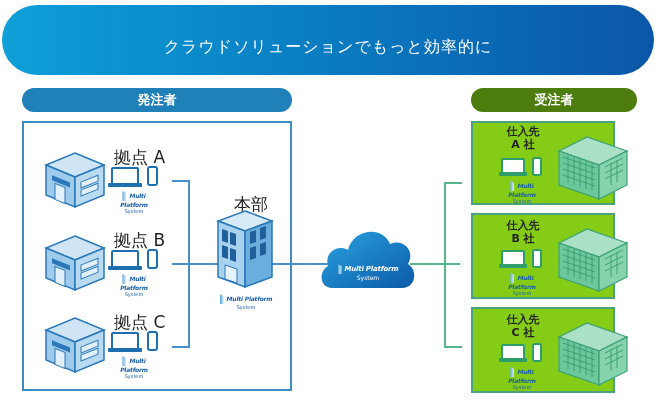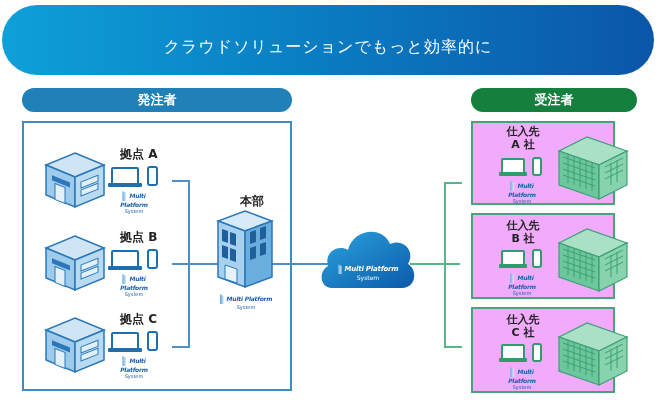--- a/index.html
+++ b/index.html
@@ -13,29 +13,29 @@
     background: linear-gradient(90deg, #0ea0d8 0%, #0a7fc4 45%, #0b56a8 100%);
     color: #fff; text-align: center;
   }
   .banner-line1 { position: absolute; left: 0; right: 0; top: 12px; font-size: 13px; font-weight: bold; letter-spacing: 0.5px; }
   .banner-line2 { position: absolute; left: 0; right: 0; top: 32px; font-size: 16px; font-weight: normal; letter-spacing: 1px; }
 
   .group-header {
     color: #fff; font-size: 13px; font-weight: bold; text-align: center; line-height: 24px; border-radius: 12px;
   }
   .hdr-left { left: 22px; top: 88px; width: 270px; height: 24px; background: #2080b8; }
-  .hdr-right { left: 471px; top: 88px; width: 166px; height: 24px; background: #15803d; }
+  .hdr-right { left: 471px; top: 88px; width: 166px; height: 24px; background: #4d7c0f; }
 
   .box-left { left: 22px; top: 121px; width: 270px; height: 270px; border: 2px solid #3d8dc4; box-sizing: border-box; }
-  .supplier-box { left: 471px; width: 144px; border: 2px solid #4aa27a; box-sizing: border-box; background: #f0abfc; }
+  .supplier-box { left: 471px; width: 144px; border: 2px solid #4aa27a; box-sizing: border-box; background: #84cc16; }
   .sb-a { top: 121px; height: 84px; }
   .sb-b { top: 213px; height: 86px; }
   .sb-c { top: 307px; height: 86px; }
 
-  .lbl { font-size: 12px; font-weight: bold; color: #222; margin-left: 6px; }
+  .lbl { font-size: 17px; font-weight: normal; color: #222; }
   .lbl-small { font-size: 11px; font-weight: bold; color: #222; text-align: center; line-height: 13px; }
 
   .mps { font-family: "DejaVu Sans", sans-serif; color: #1a5fa8; text-align: center; line-height: 7px; }
   .mps .t1 { font-size: 6px; font-weight: bold; letter-spacing: -0.2px; font-style: italic; }
   .mps .t2 { font-size: 5px; }
   .mps-mark { display: inline-block; width: 4px; height: 10px; background: linear-gradient(90deg,#5aa7de,#d8ebf7); margin-right: 3px; vertical-align: middle; clip-path: polygon(0 0,100% 20%,100% 100%,0 100%); }
 
   .line { position: absolute; background: #4d8fc7; }
   .gline { position: absolute; background: #57b58a; }
 </style>

